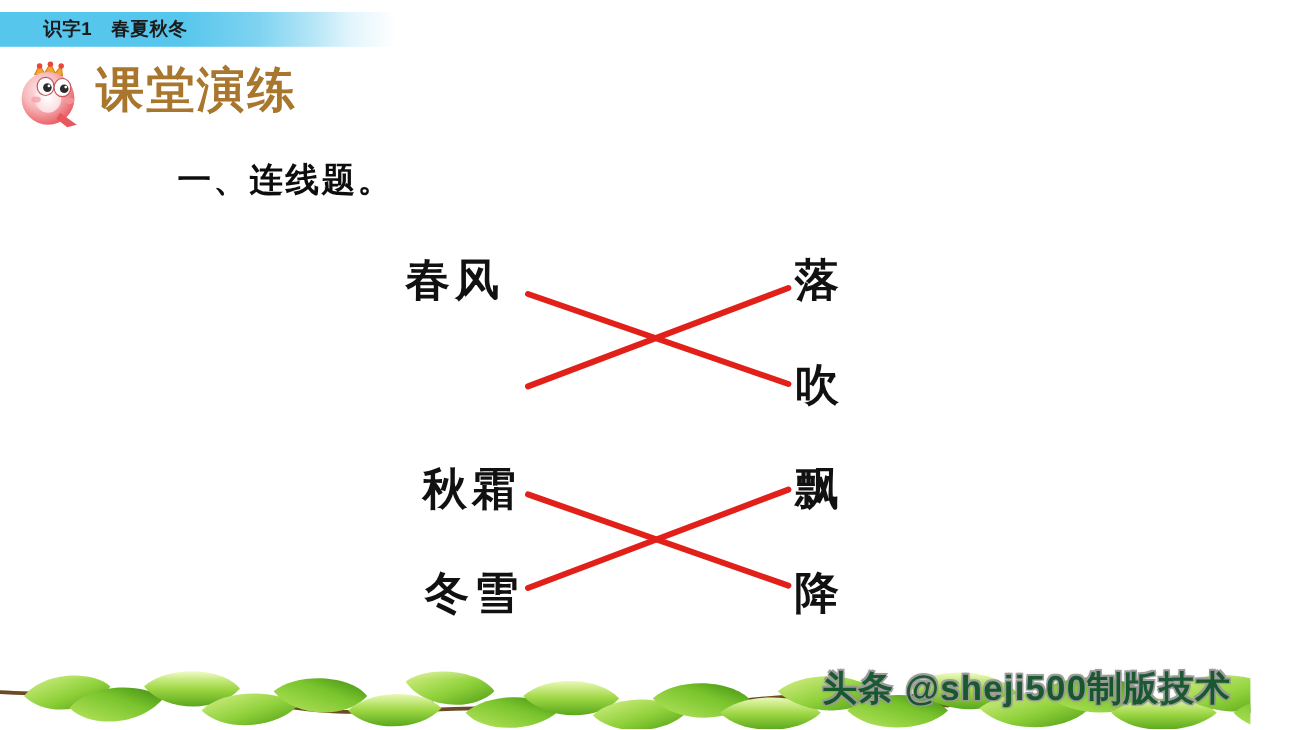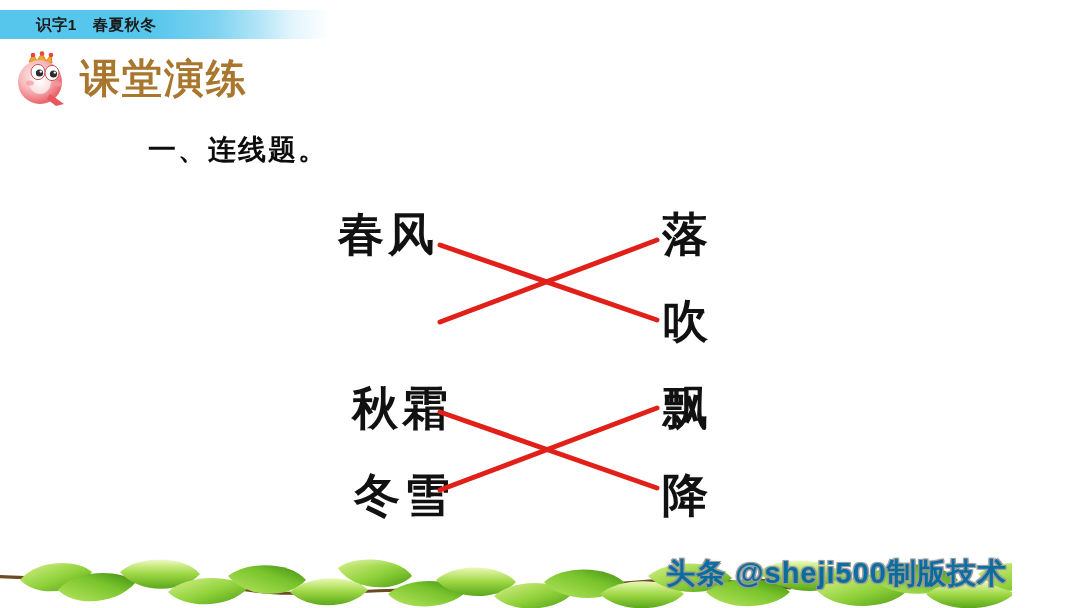--- a/index.html
+++ b/index.html
@@ -12,20 +12,21 @@
     height: 608px;
     overflow: hidden;
     font-family: "Liberation Sans", "DejaVu Sans", sans-serif;
   }
   #slide {
     position: relative;
     width: 1012px;
     height: 608px;
     background: #ffffff;
     overflow: hidden;
+    padding-left: 30px;
   }
 
   
   #breadcrumb-bar {
     position: absolute;
     left: 0;
     top: 10px;
     width: 560px;
     height: 29px;
     background: linear-gradient(to right,
@@ -55,21 +56,21 @@
   }
   #q-mascot {
     width: 56px;
     height: 58px;
     position: relative;
     flex: 0 0 auto;
   }
   #q-mascot svg { display: block; }
   #section-title {
     margin-left: 10px;
-    font-family: Liberation Serif, serif;
+    font-family: Liberation Mono, monospace;
     font-size: 40px;
     font-weight: bold;
     color: #a9762e;
     letter-spacing: 2px;
     line-height: 50px;
     white-space: pre;
   }
 
   
   #question-heading {
@@ -90,21 +91,21 @@
     position: absolute;
     left: 0;
     top: 0;
     width: 1080px;
     height: 608px;
     pointer-events: none;
   }
   .word {
     position: absolute;
     font-family: "Liberation Serif", "DejaVu Serif", serif;
-    font-size: 46px;
+    font-size: 37px;
     font-weight: bold;
     color: #111111;
     letter-spacing: 4px;
     white-space: pre;
     line-height: 52px;
     pointer-events: auto;
   }
   .word.left  { text-align: left; }
   .word.right { text-align: left; }
 
@@ -134,26 +135,26 @@
     bottom: 0;
     width: 1080px;
     height: 72px;
     overflow: hidden;
   }
   #leaf-strip svg { display: block; }
 
   
   #watermark {
     position: absolute;
-    right: 5px;
+    right: 16px;
     bottom: 14px;
     font-family: "Liberation Sans", "DejaVu Sans", sans-serif;
     font-size: 29px;
     font-weight: bold;
-    color: #0369a1;
+    color: #14532d;
     letter-spacing: 1px;
     white-space: pre;
     text-shadow:
       -1.2px -1.2px 0 #9a9a9a,
        1.2px -1.2px 0 #9a9a9a,
       -1.2px  1.2px 0 #9a9a9a,
        1.2px  1.2px 0 #9a9a9a,
        0 0 3px rgba(120,120,120,.7);
     opacity: .96;
   }

